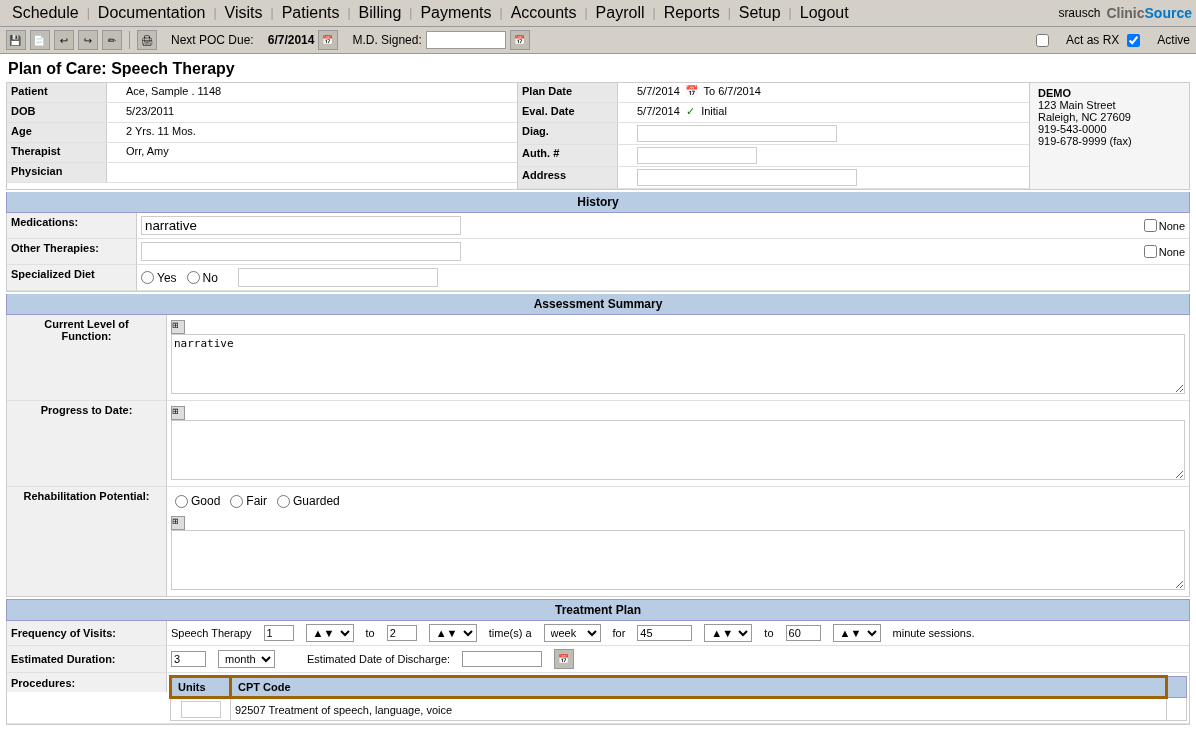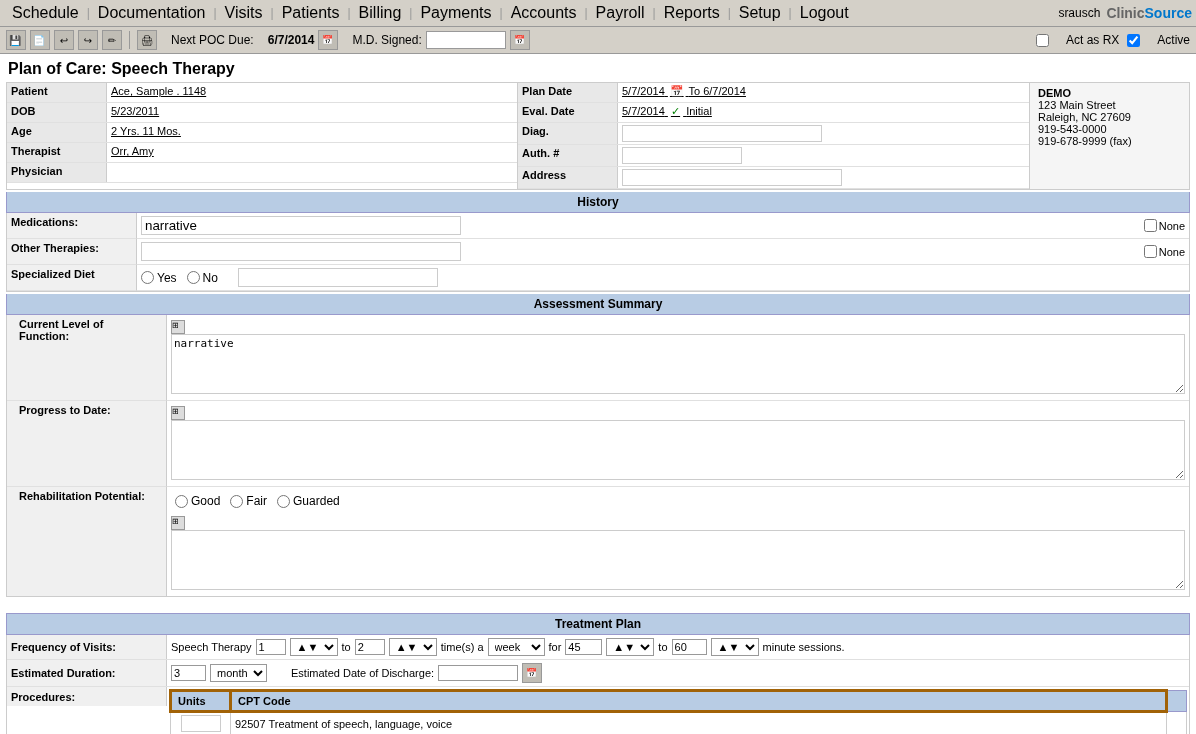--- a/index.html
+++ b/index.html
@@ -25,50 +25,50 @@
     .page-title { font-size: 16px; font-weight: bold; padding: 6px 8px 4px; }
 
     
     .content { padding: 0 6px; }
 
     
     .info-grid { display: grid; grid-template-columns: 1fr auto; border: 1px solid #ccc; margin-bottom: 2px; }
     .info-left { display: grid; grid-template-columns: 1fr 1fr; }
     .info-row { display: grid; grid-template-columns: 100px 1fr; border-bottom: 1px solid #e0e0e0; min-height: 20px; }
     .info-label { background: #e8e8e8; font-weight: bold; padding: 2px 4px; border-right: 1px solid #ccc; font-size: 11px; }
-    .info-value { padding: 2px 4px; font-size: 11px; text-decoration: underline; }
+    .info-value { padding: 2px 19px; font-size: 11px; }
     .info-right-panel { background: #f5f5f5; padding: 4px 8px; border-left: 1px solid #ccc; font-size: 11px; min-width: 160px; }
 
     
     .section-header { background: #b8cce4; text-align: center; font-weight: bold; padding: 3px; font-size: 12px; border: 1px solid #9999cc; border-top: none; margin-top: 2px; }
 
     
     .history-grid { display: grid; grid-template-columns: 130px 1fr; border: 1px solid #ccc; border-top: none; }
     .history-label { background: #f0f0f0; font-weight: bold; padding: 3px 4px; border-right: 1px solid #ccc; border-bottom: 1px solid #e0e0e0; font-size: 11px; }
     .history-value { padding: 3px 4px; border-bottom: 1px solid #e0e0e0; display: flex; align-items: center; gap: 10px; font-size: 11px; }
     .history-value input[type="text"] { width: 300px; border: 1px solid #ccc; padding: 1px 3px; }
     .check-none { display: flex; align-items: center; gap: 2px; }
 
     
     .assessment-grid { display: grid; grid-template-columns: 160px 1fr; border: 1px solid #ccc; border-top: none; }
-    .assess-label { background: #f0f0f0; font-weight: bold; padding: 3px 12px; border-right: 1px solid #ccc; border-bottom: 1px solid #e0e0e0; font-size: 11px; }
+    .assess-label { background: #f0f0f0; font-weight: bold; padding: 3px 12px; border-right: 1px solid #ccc; border-bottom: 1px solid #e0e0e0; font-size: 11px; text-align: center; }
     .assess-value { padding: 3px 4px; border-bottom: 1px solid #e0e0e0; position: relative; }
     .assess-textarea { width: 100%; height: 60px; border: 1px solid #ccc; resize: vertical; font-size: 11px; padding: 2px; }
     .textarea-icon { width: 14px; height: 14px; background: #ddd; border: 1px solid #999; display: inline-block; font-size: 8px; cursor: pointer; margin-right: 3px; vertical-align: top; margin-top: 2px; }
 
     
     .rehab-row { display: flex; align-items: center; gap: 10px; padding: 4px; }
     .radio-label { display: flex; align-items: center; gap: 3px; font-size: 12px; }
 
     
-    .treatment-header { background: #b8cce4; text-align: center; font-weight: bold; padding: 3px; font-size: 12px; border: 1px solid #9999cc; margin-top: 16px; }
+    .treatment-header { background: #b8cce4; text-align: center; font-weight: bold; padding: 3px; font-size: 12px; border: 1px solid #9999cc; margin-top: 2px; }
     .treatment-grid { border: 1px solid #ccc; border-top: none; }
     .treatment-row { display: grid; grid-template-columns: 160px 1fr; border-bottom: 1px solid #e0e0e0; min-height: 24px; }
     .treatment-label { background: #f0f0f0; font-weight: bold; padding: 3px 4px; border-right: 1px solid #ccc; font-size: 11px; display: flex; align-items: center; }
-    .treatment-value { padding: 3px 4px; display: flex; align-items: center; gap: 4px; font-size: 11px; flex-wrap: wrap; }
+    .treatment-value { padding: 3px 4px; display: flex; align-items: center; gap: 12px; font-size: 11px; flex-wrap: wrap; }
     .small-input { border: 1px solid #999; padding: 1px 2px; font-size: 11px; }
     .small-select { border: 1px solid #999; padding: 1px 2px; font-size: 11px; background: #fff; }
 
     
     .proc-table { width: 100%; border-collapse: collapse; }
     .proc-table th { background: #b8cce4; border: 3px solid #a16207; padding: 3px 6px; font-size: 11px; text-align: left; }
     .proc-table td { border: 1px solid #ccc; padding: 2px 4px; font-size: 11px; }
     .proc-unit-cell { width: 60px; text-align: center; }
     .proc-input { width: 40px; border: 1px solid #ccc; }
     input[type="checkbox"] { margin: 0; }
@@ -284,21 +284,21 @@
         <select class="small-select"><option>▲▼</option></select>
         <span>to</span>
         <input type="text" class="small-input" style="width: 30px;" value="2">
         <select class="small-select"><option>▲▼</option></select>
         <span>time(s) a</span>
         <select class="small-select">
           <option>week</option>
           <option>month</option>
         </select>
         <span>for</span>
-        <input type="text" class="small-input" style="width: 37px;" value="45">
+        <input type="text" class="small-input" style="width: 55px;" value="45">
         <select class="small-select"><option>▲▼</option></select>
         <span>to</span>
         <input type="text" class="small-input" style="width: 35px;" value="60">
         <select class="small-select"><option>▲▼</option></select>
         <span>minute sessions.</span>
       </div>
     </div>
 
     <div class="treatment-row">
       <div class="treatment-label">Estimated Duration:</div>

